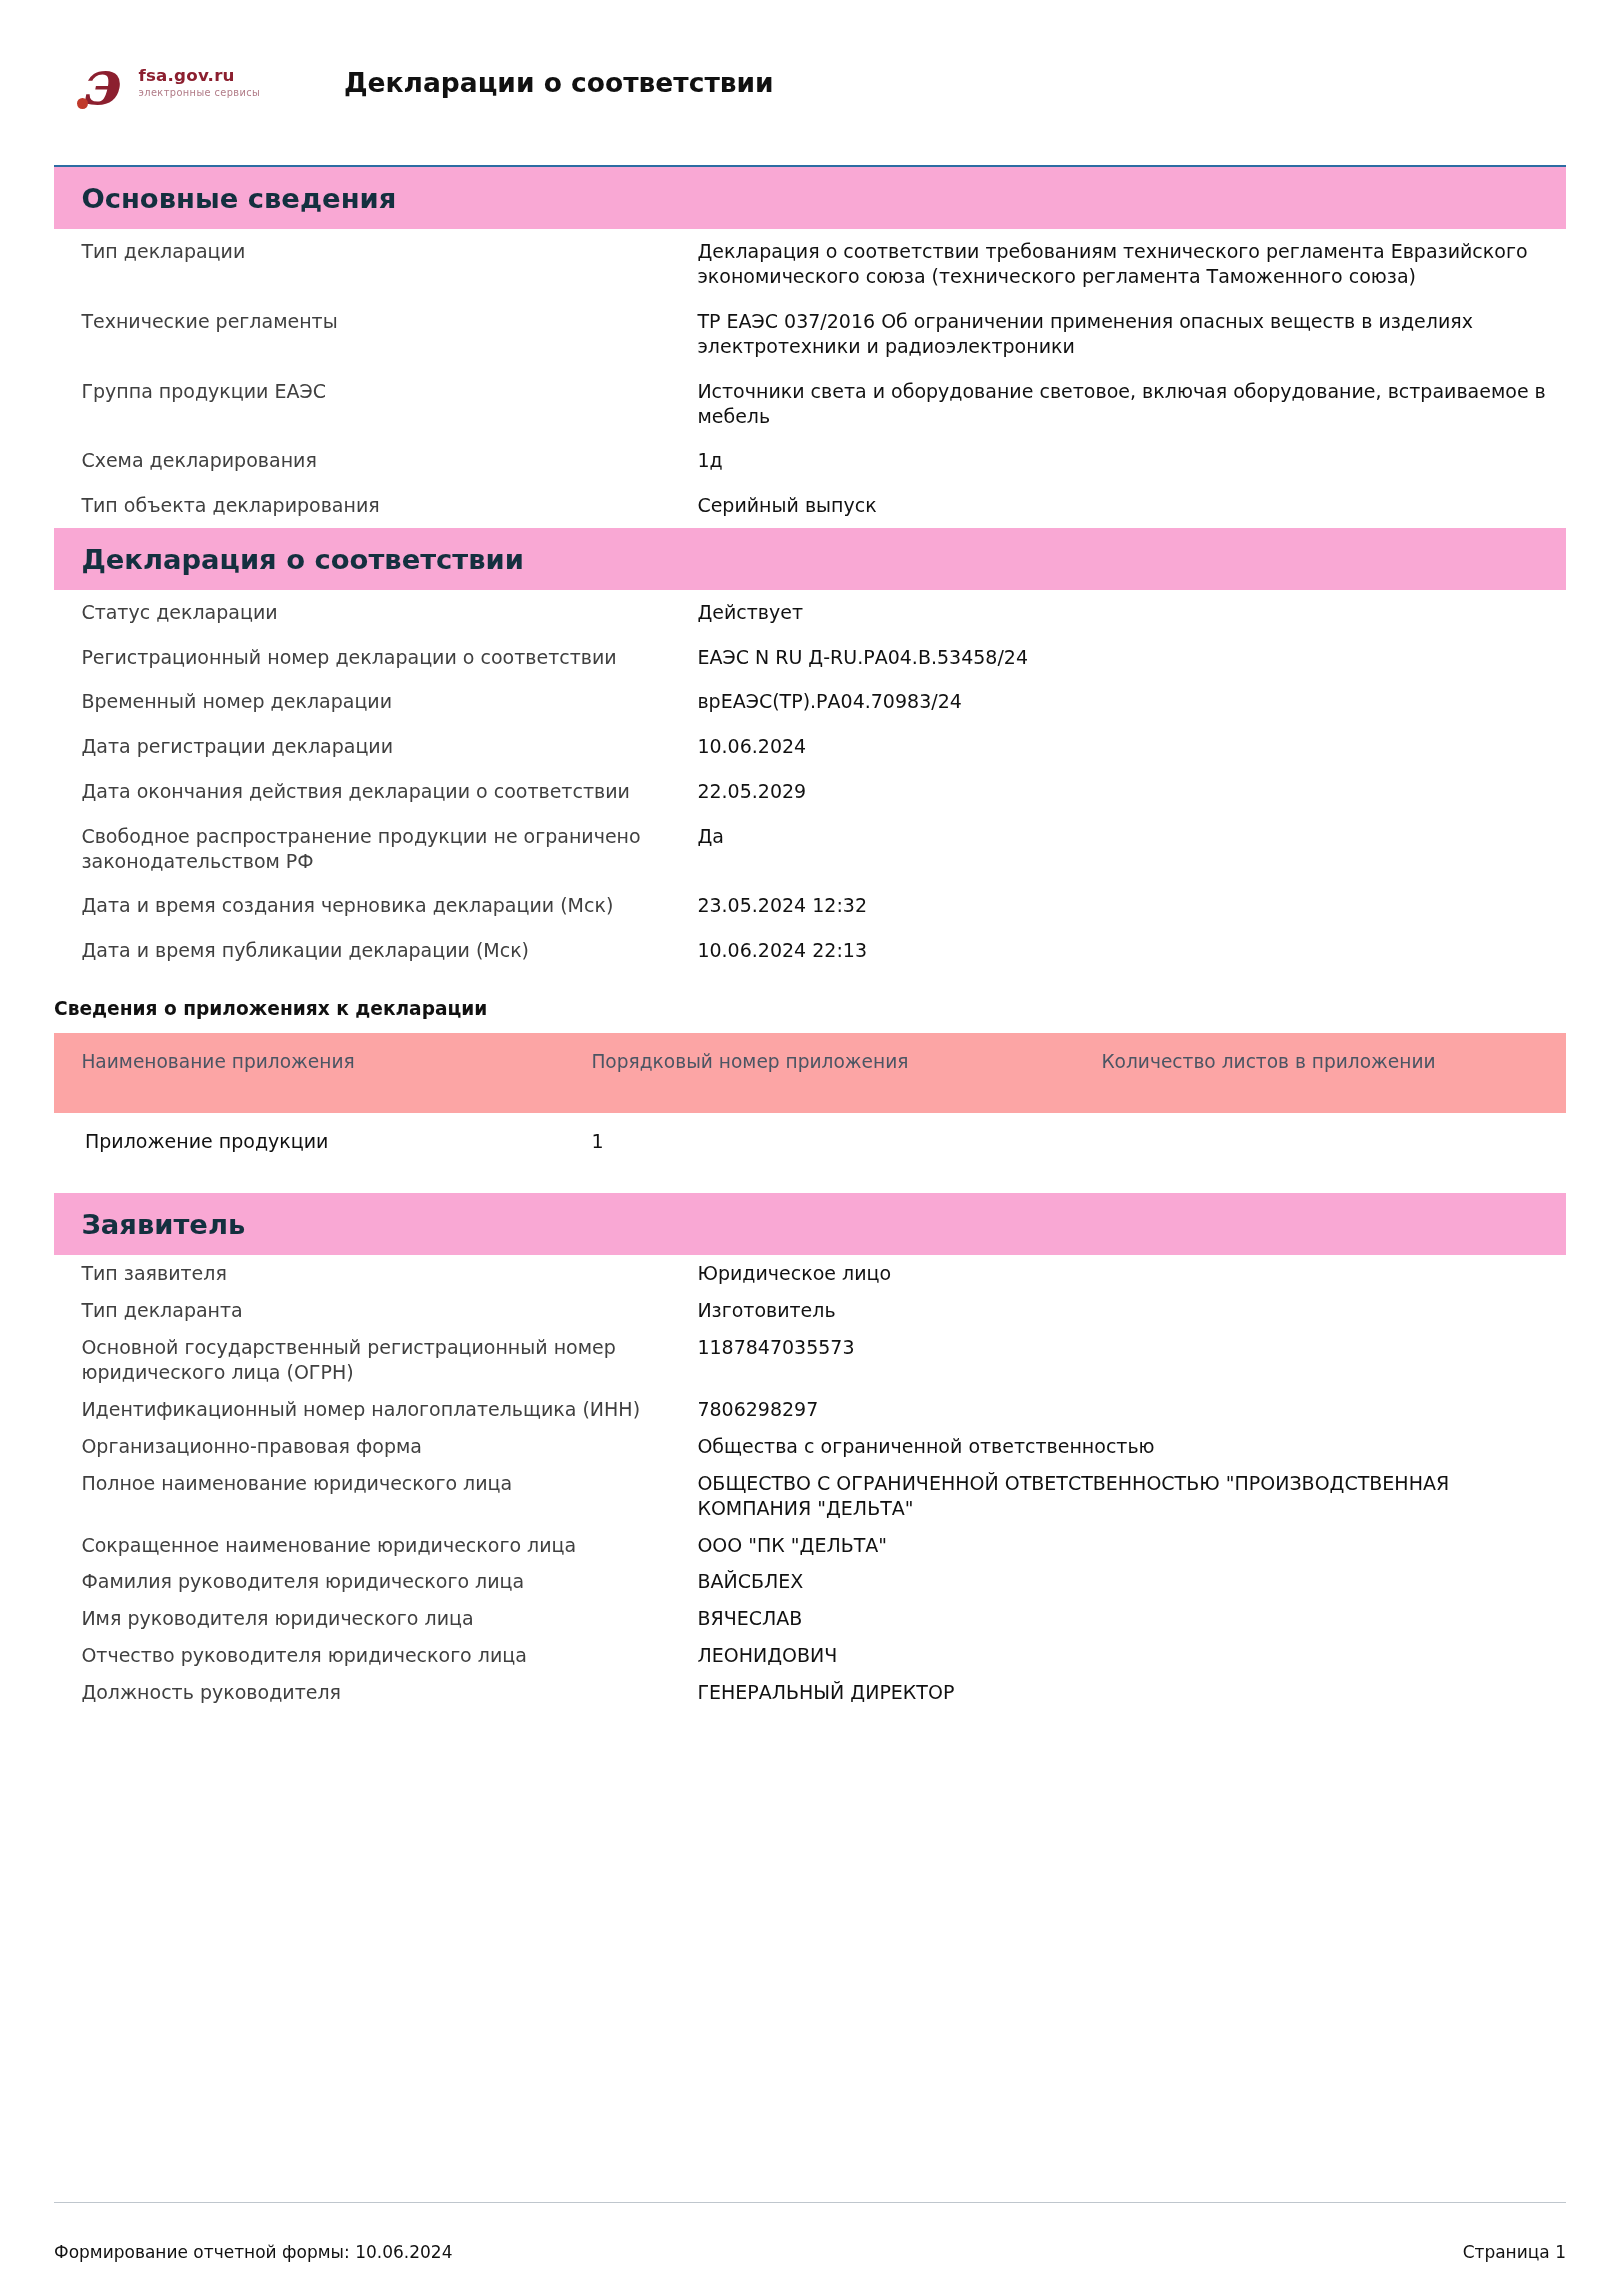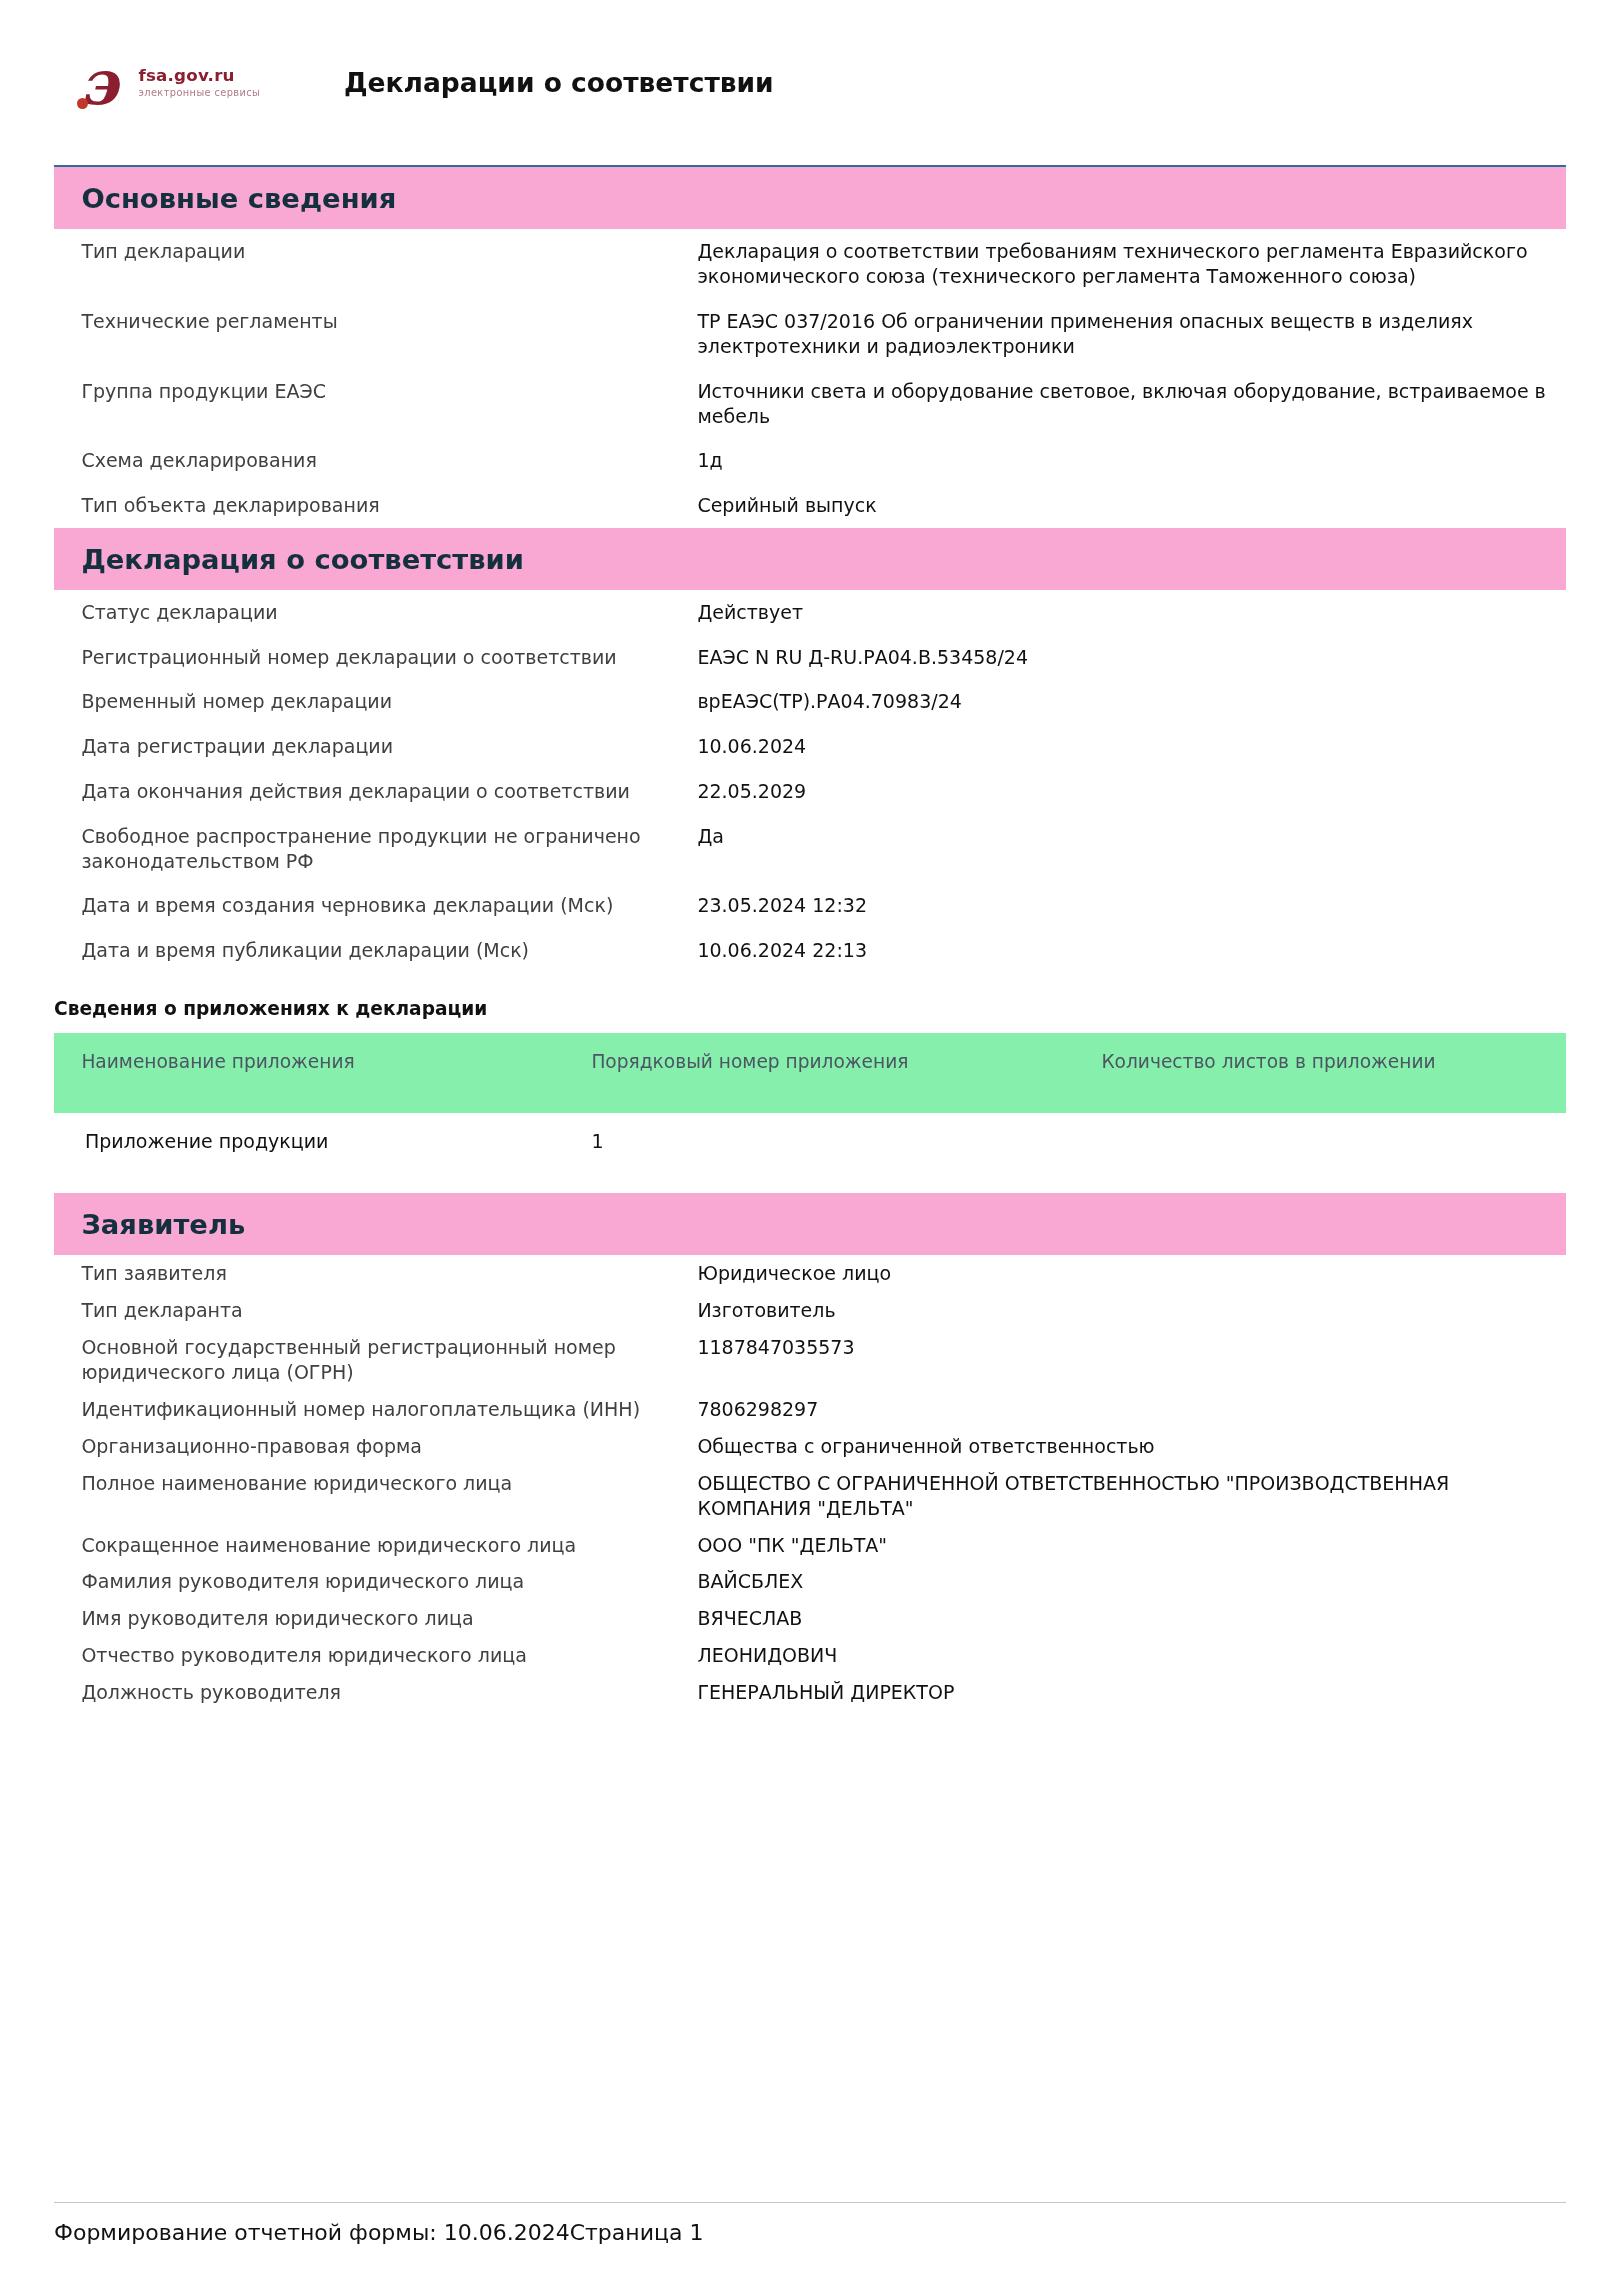--- a/index.html
+++ b/index.html
@@ -133,43 +133,44 @@
     font-weight: 700;
     color: #111;
     margin: 25.5px 0 13.7px 0;
   }
   .att-table {
     width: 100%;
     border-collapse: collapse;
     table-layout: fixed;
   }
   .att-table thead td {
-    background: #86efac;
+    background: #fca5a5;
     color: #4b5563;
     font-size: 18.6px;
     padding: 17.6px 0 41px 0;
     vertical-align: top;
   }
   .att-table thead td.c1 { padding-left: 27.4px; width: 510px; }
   .att-table thead td.c2 { width: 510px; }
   .att-table tbody td {
     font-size: 19px;
     color: #111;
     padding: 17.6px 0 11.8px 0;
   }
   .att-table tbody td.c1 { padding-left: 31px; }
 
   
   .footer {
     position: absolute;
     left: 54px;
     right: 54px;
-    bottom: 48px;
+    bottom: 31px;
     display: flex;
-    font-size: 22px;
+    justify-content: space-between;
+    font-size: 17px;
     color: #111;
   }
   .footer-rule {
     position: absolute;
     left: 54px;
     right: 54px;
     bottom: 90px;
     height: 1px;
     background: #bfc6cd;
   }

